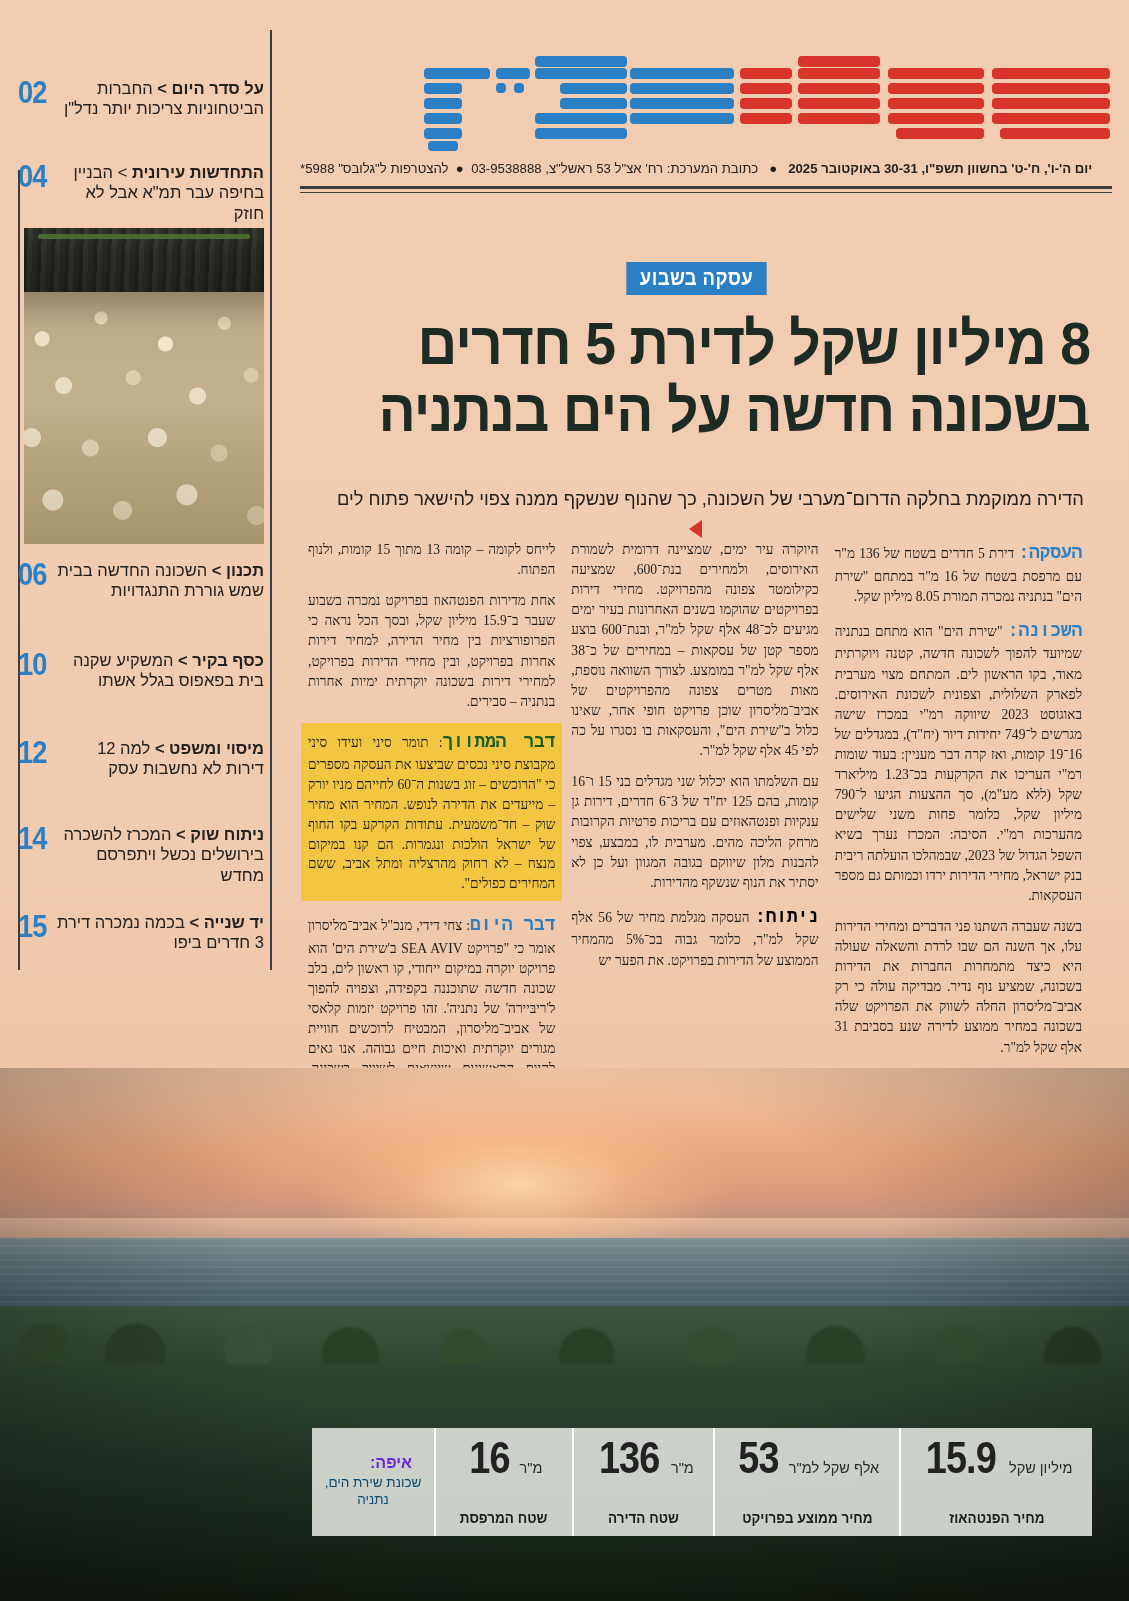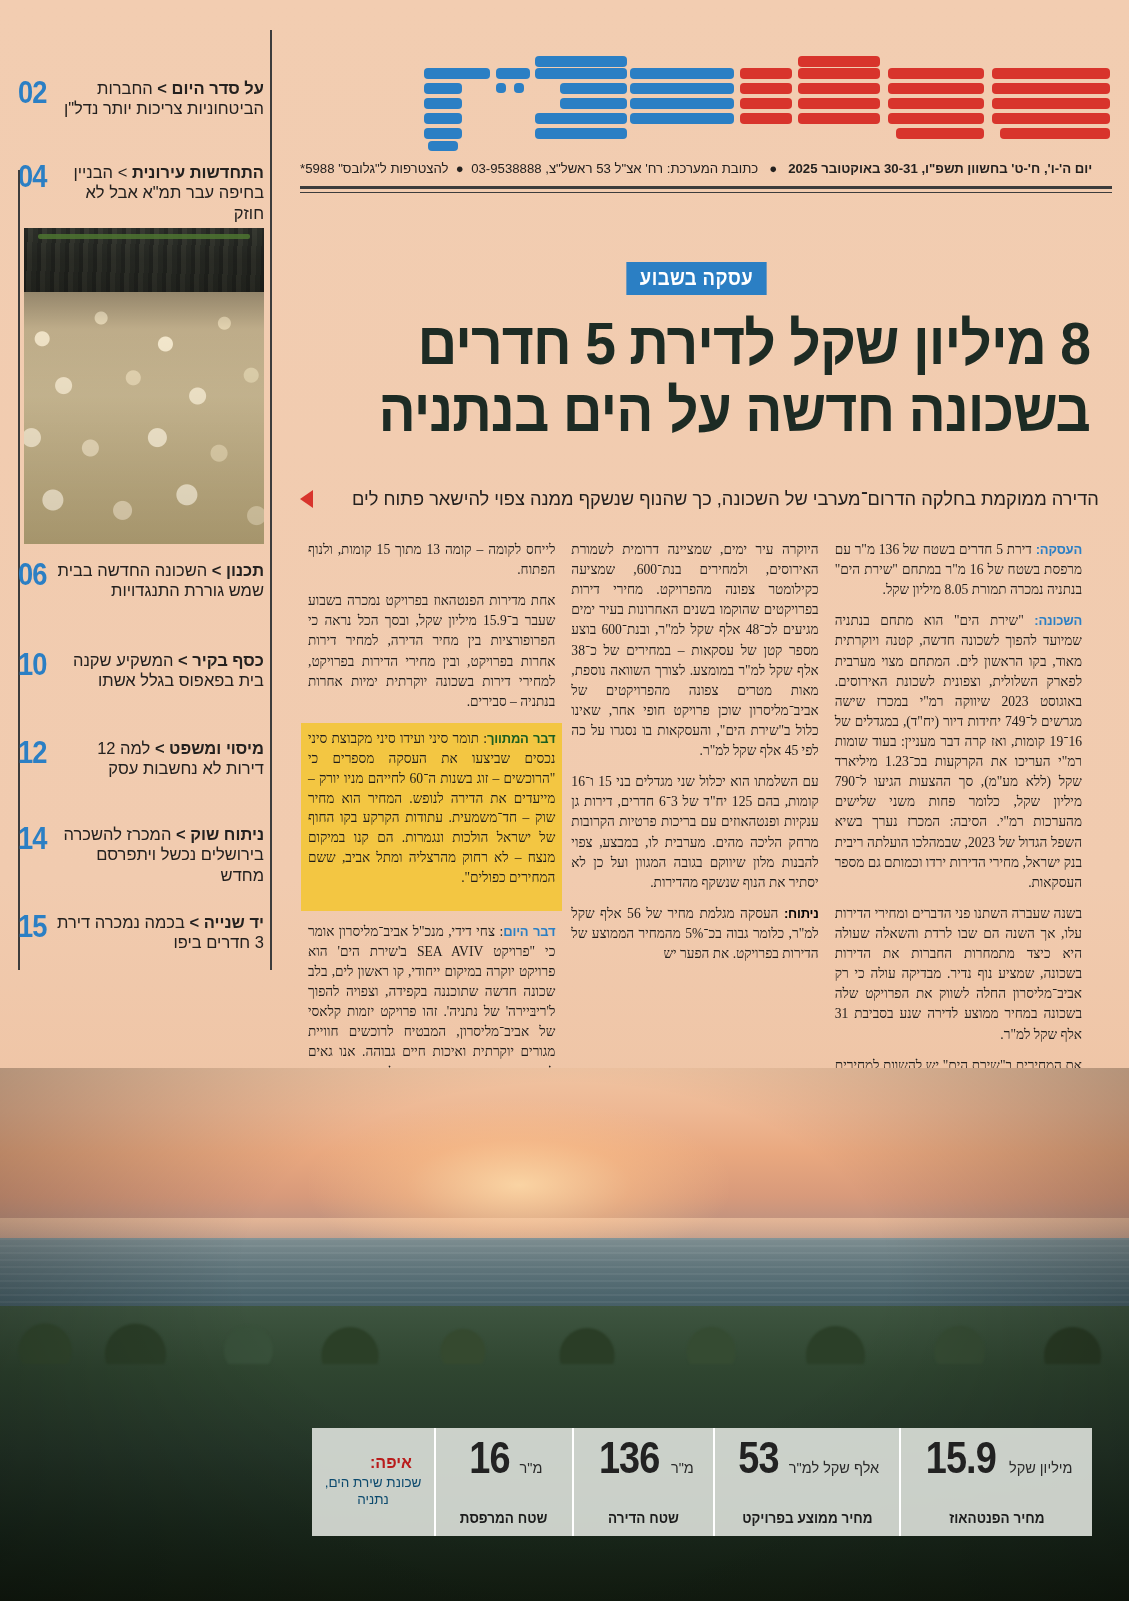--- a/index.html
+++ b/index.html
@@ -107,21 +107,21 @@
   }
   .headline{
     position:absolute;left:300px;top:310px;width:790px;
     text-align:right;direction:rtl;color:#1d2b24;
     font-weight:bold;font-size:60px;line-height:1.12;letter-spacing:-1px;
     transform:scaleX(0.92);transform-origin:right top;
   }
   .headline div{white-space:nowrap;}
   .subhead-row{
     position:absolute;left:300px;top:487px;width:790px;
-    display:flex;flex-direction:row;align-items:center;justify-content:flex-end;gap:8px;
+    display:flex;flex-direction:column;align-items:center;justify-content:flex-end;gap:8px;
   }
   .subhead{
     text-align:right;direction:rtl;color:#24211f;font-size:19px;line-height:1.3;
     white-space:nowrap;transform:scaleX(0.96);transform-origin:right center;
   }
   .tri{width:0;height:0;border-top:9px solid transparent;border-bottom:9px solid transparent;
        border-right:13px solid #d8342c;flex:0 0 auto;}
 
   
   .cols{
@@ -129,29 +129,29 @@
     display:flex;flex-direction:row;gap:0;
   }
   .col{
     width:252px;padding:0 8px;direction:rtl;text-align:justify;
     font-family:"Liberation Serif",serif;
     font-size:13.6px;line-height:1.48;color:#1f1d1b;
   }
   .col p{margin:0 0 11px 0;text-align:justify;}
   .col p.last{margin-bottom:0;}
   .lead{
-    font-family:Liberation Sans, sans-serif;
-    font-weight:bold;color:#2b7fc4;font-size:13px;letter-spacing:-0.2px;
+    font-family:Liberation Mono, monospace;
+    font-weight:bold;color:#2b7fc4;font-size:18px;letter-spacing:-0.2px;
   }
   .latin{font-family:"Liberation Serif",serif;letter-spacing:0.2px;}
   .byline{font-size:12.5px;text-align:left;margin-top:6px;color:#2a2826;}
 
   
   .broker-box{
-    background:#f3c642;padding:6px 7px 23px 7px;margin:0 -7px 11px -7px;
+    background:#f3c642;padding:6px 7px 7px 7px;margin:0 -7px 11px -7px;
     font-family:"Liberation Serif",serif;font-size:13.6px;line-height:1.46;
   }
   .broker-box .lead{color:#1b5e20;}
 
   
   .hero{
     position:absolute;left:0;top:1068px;width:1129px;height:533px;overflow:hidden;
     background:linear-gradient(180deg,#f0c4a2 0%, #eeb894 8%, #e9a87f 16%, #d89a7b 24%, #a78b84 34%, #6e7f85 44%, #44616a 54%, #2c4a4a 64%, #223a2c 76%, #1b2a1c 90%, #16210f 100%);
   }
   .hero .sun-glow{
@@ -212,21 +212,21 @@
   .stat .val{
     font-size:44px;font-weight:bold;color:#222;line-height:1;letter-spacing:-1px;
     transform:scaleX(0.86);transform-origin:center;
   }
   .stat .unit{font-size:14.5px;color:#2a2a2a;}
   .stat .cap2{
     margin-top:8px;font-size:15px;font-weight:bold;color:#1c1c1c;
     transform:scaleX(0.9);transform-origin:center;white-space:nowrap;
   }
   .stat.where{flex:0 0 114px;align-items:center;justify-content:center;}
-  .stat.where .wtitle{font-size:16px;font-weight:bold;color:#b91c1c;margin-bottom:3px;margin-left:36px;}
+  .stat.where .wtitle{font-size:16px;font-weight:bold;color:#6d28d9;margin-bottom:3px;margin-left:36px;}
   .stat.where .wtext{font-size:13.5px;color:#0c4a6e;line-height:1.25;text-align:center;}
 </style>
 </head>
 <body>
 
 <div id="page">
   <div class="paper-bg"></div>
 
   <div class="sidebar-rule"></div>
 

